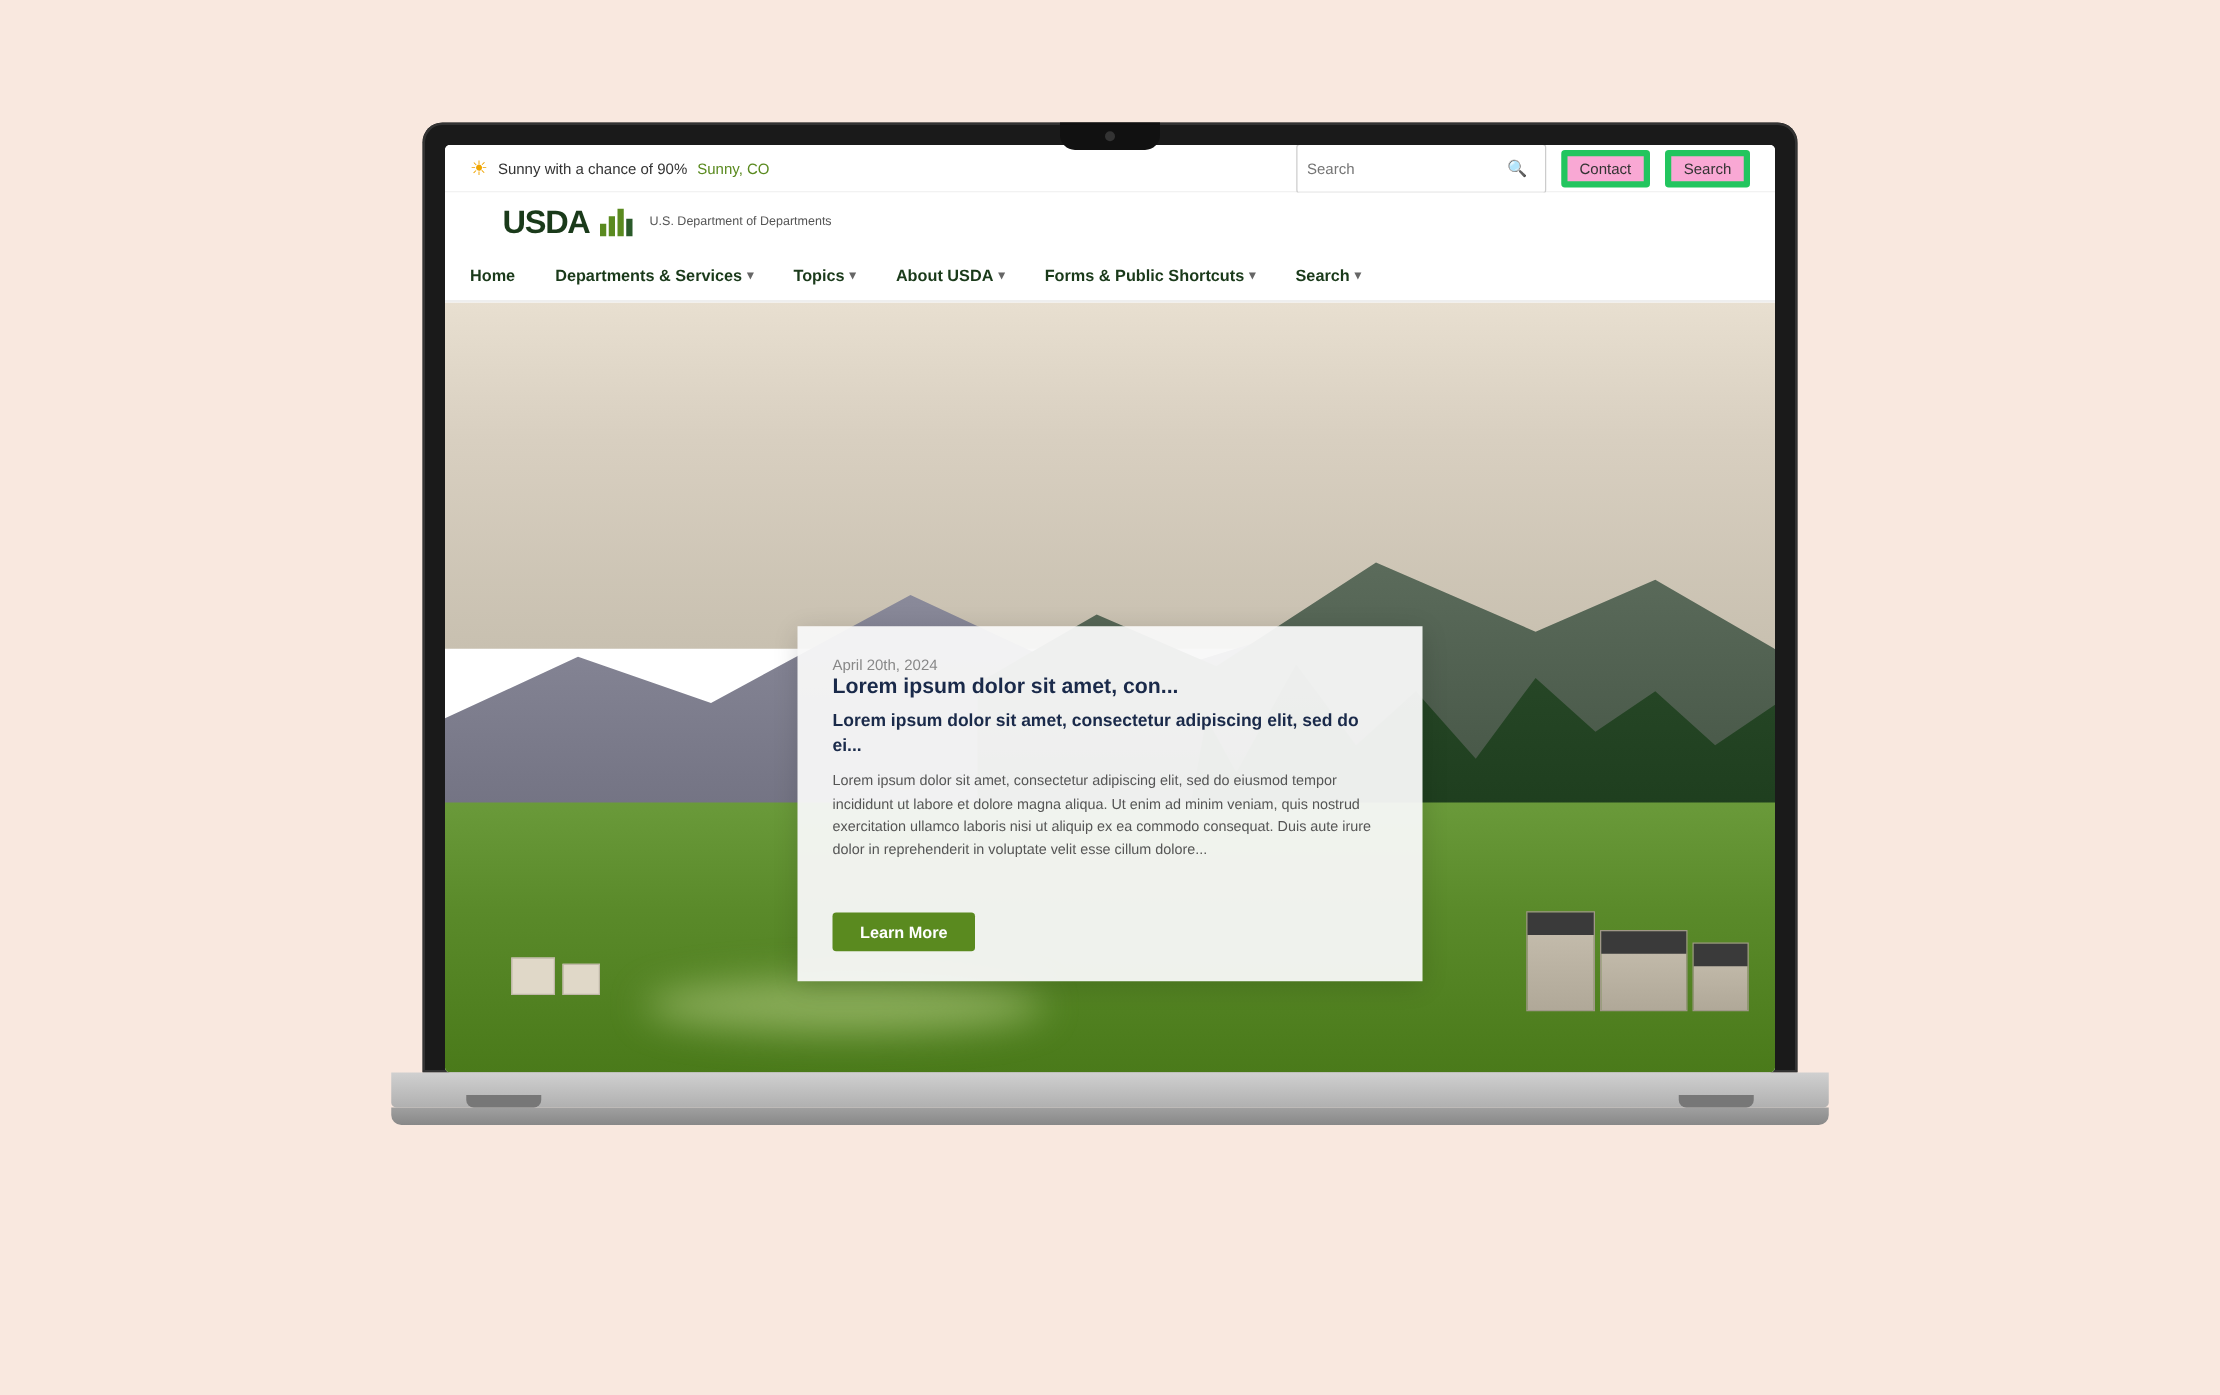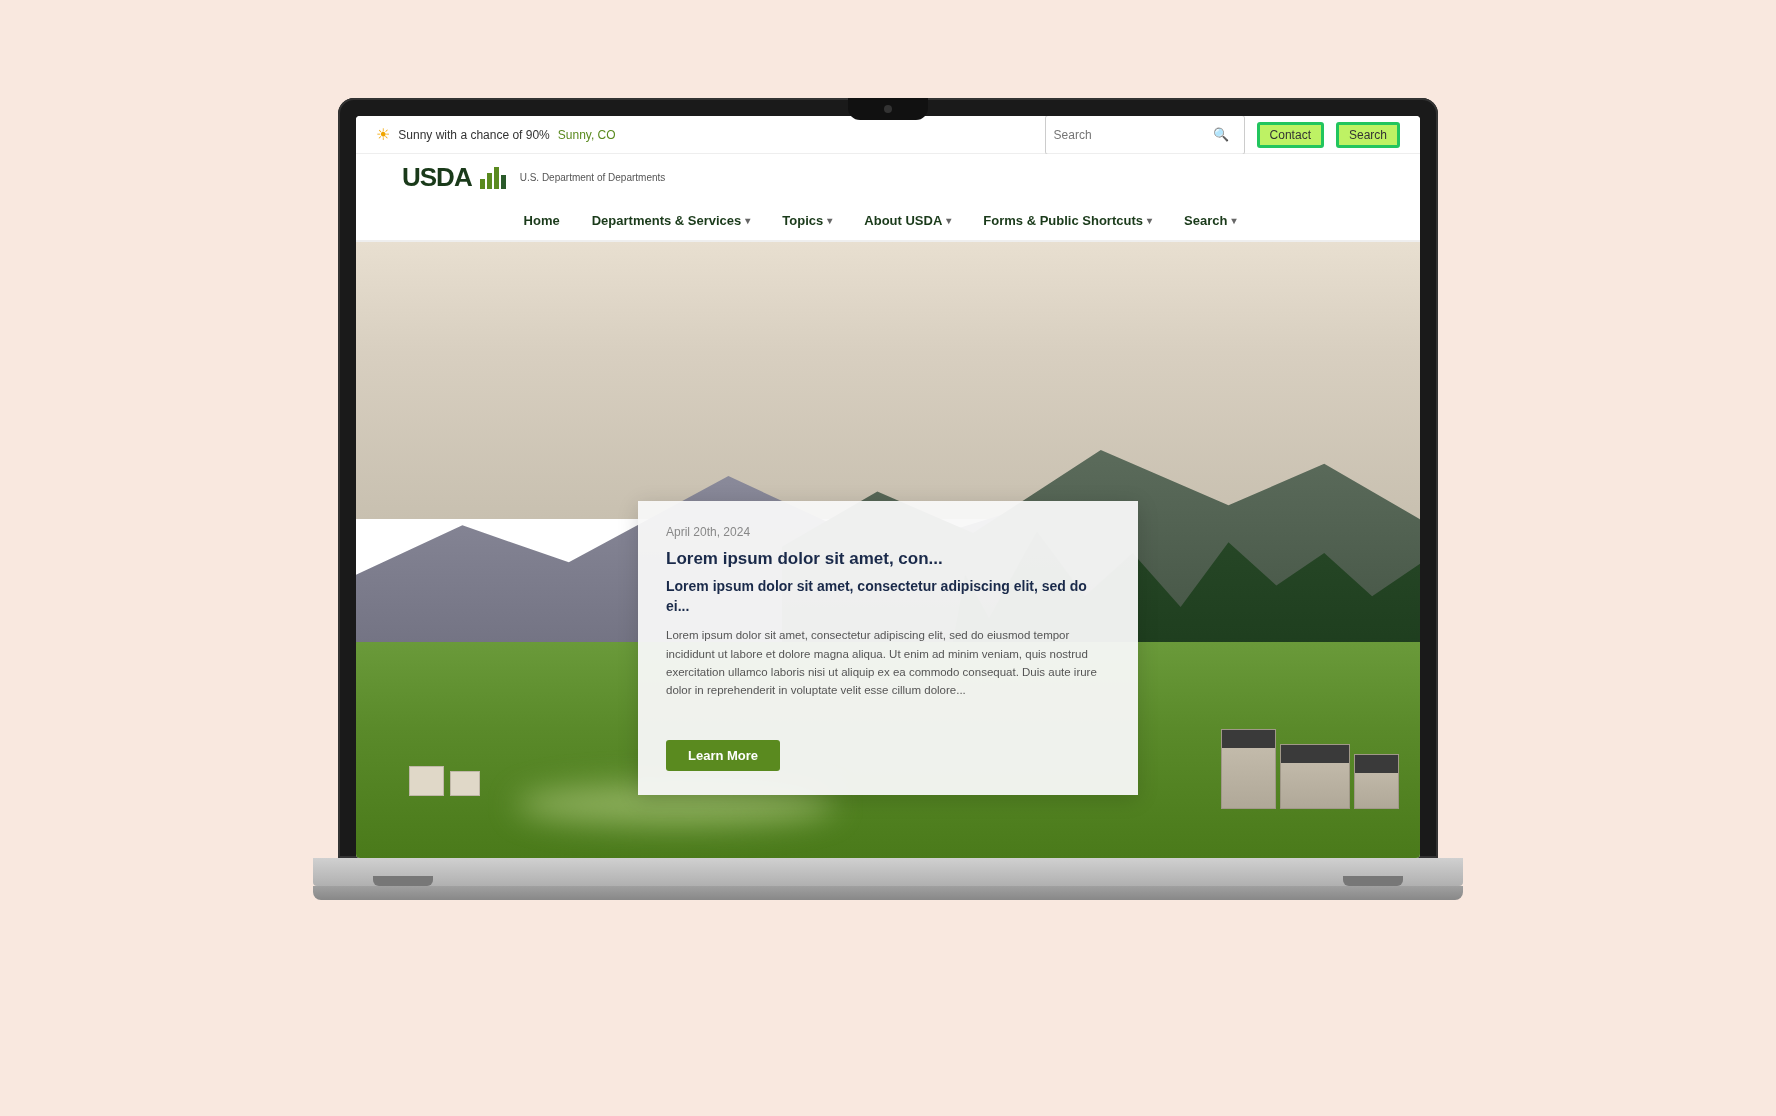--- a/index.html
+++ b/index.html
@@ -159,23 +159,23 @@
 
     .search-icon {
       color: #666;
       font-size: 13px;
     }
 
     .contact-btn, .login-btn {
       font-size: 12px;
       color: #333;
       padding: 3px 10px;
-      border: 3px solid #22c55e;
+      border: 5px solid #22c55e;
       border-radius: 3px;
-      background: #bef264;
+      background: #f9a8d4;
       cursor: pointer;
     }
 
     
     .header {
       display: flex;
       align-items: center;
       padding: 8px 20px;
       background: #fff;
       height: 46px;
@@ -215,21 +215,20 @@
 
     
     .nav {
       display: flex;
       align-items: center;
       padding: 0 20px;
       background: #fff;
       border-bottom: 2px solid #eee;
       height: 42px;
       gap: 0;
-      justify-content: center;
     }
 
     .nav-item {
       display: flex;
       align-items: center;
       gap: 4px;
       padding: 0 16px;
       height: 100%;
       font-size: 13px;
       font-weight: 600;
@@ -371,21 +370,21 @@
       top: 42%;
       width: 500px;
       background: rgba(248, 248, 248, 0.95);
       padding: 24px 28px 24px 28px;
       box-shadow: 0 4px 20px rgba(0,0,0,0.15);
     }
 
     .card-date {
       font-size: 12px;
       color: #888;
-      margin-bottom: 10px;
+      margin-bottom: 0;
     }
 
     .card-title {
       font-size: 17px;
       font-weight: 700;
       color: #1a2a4a;
       margin-bottom: 8px;
       line-height: 1.2;
     }
 

